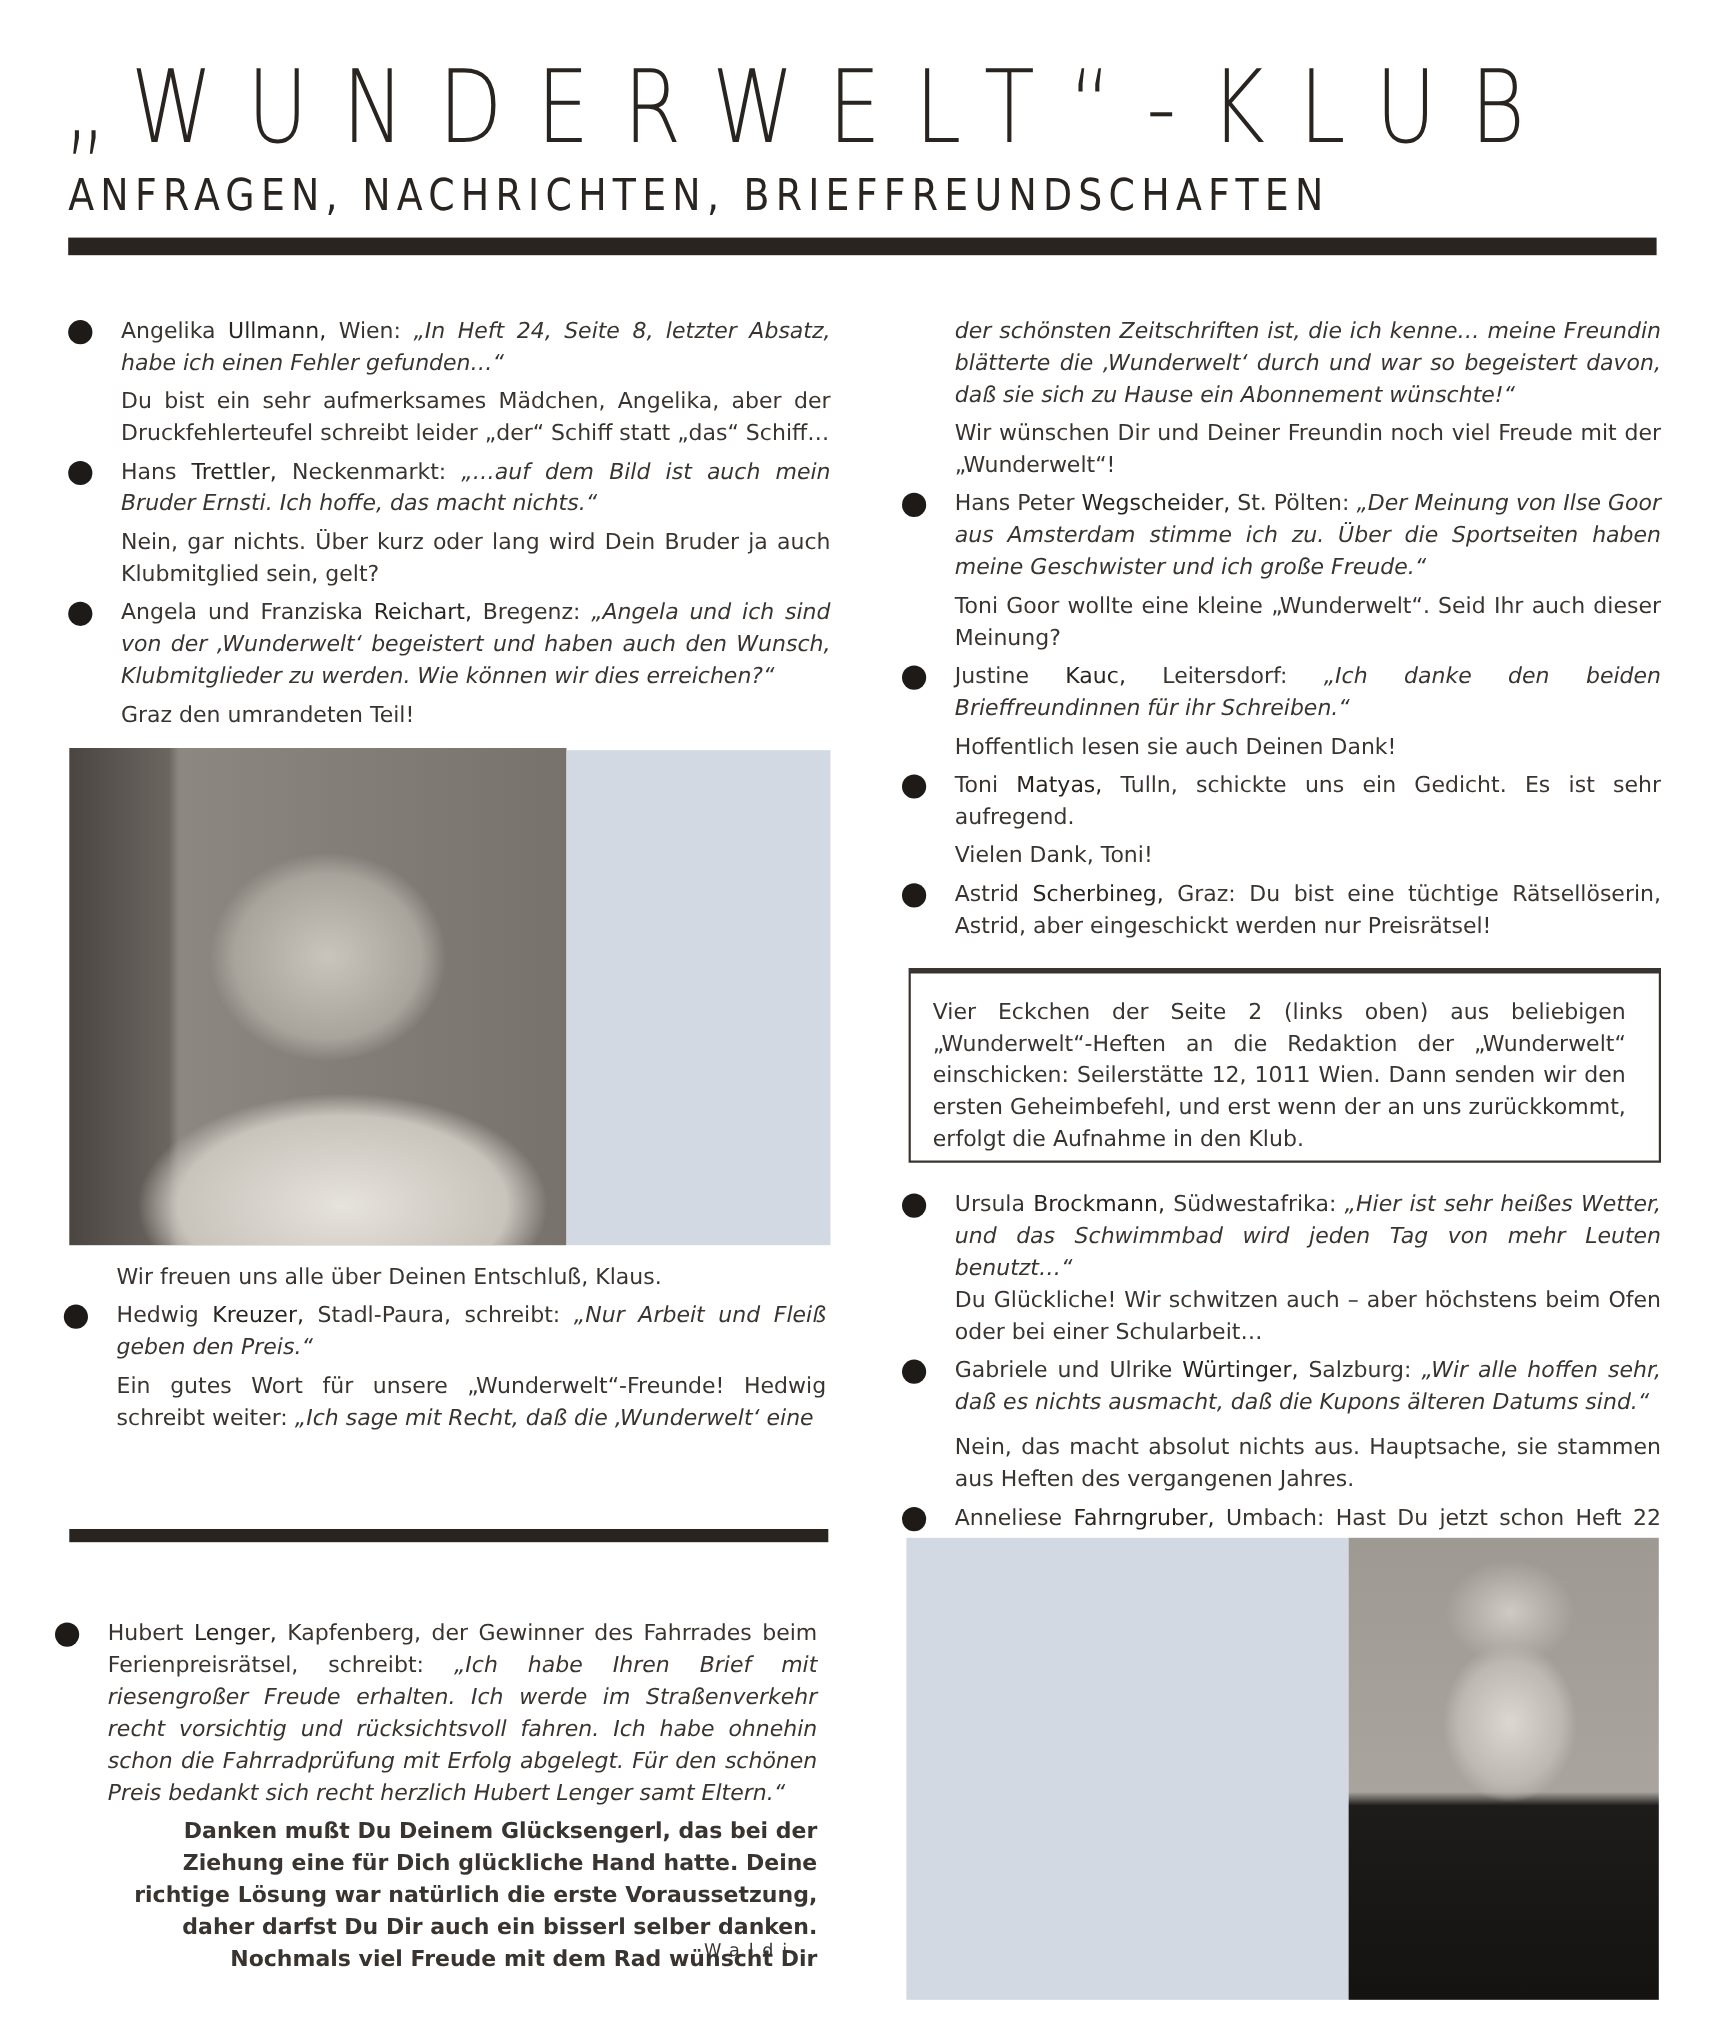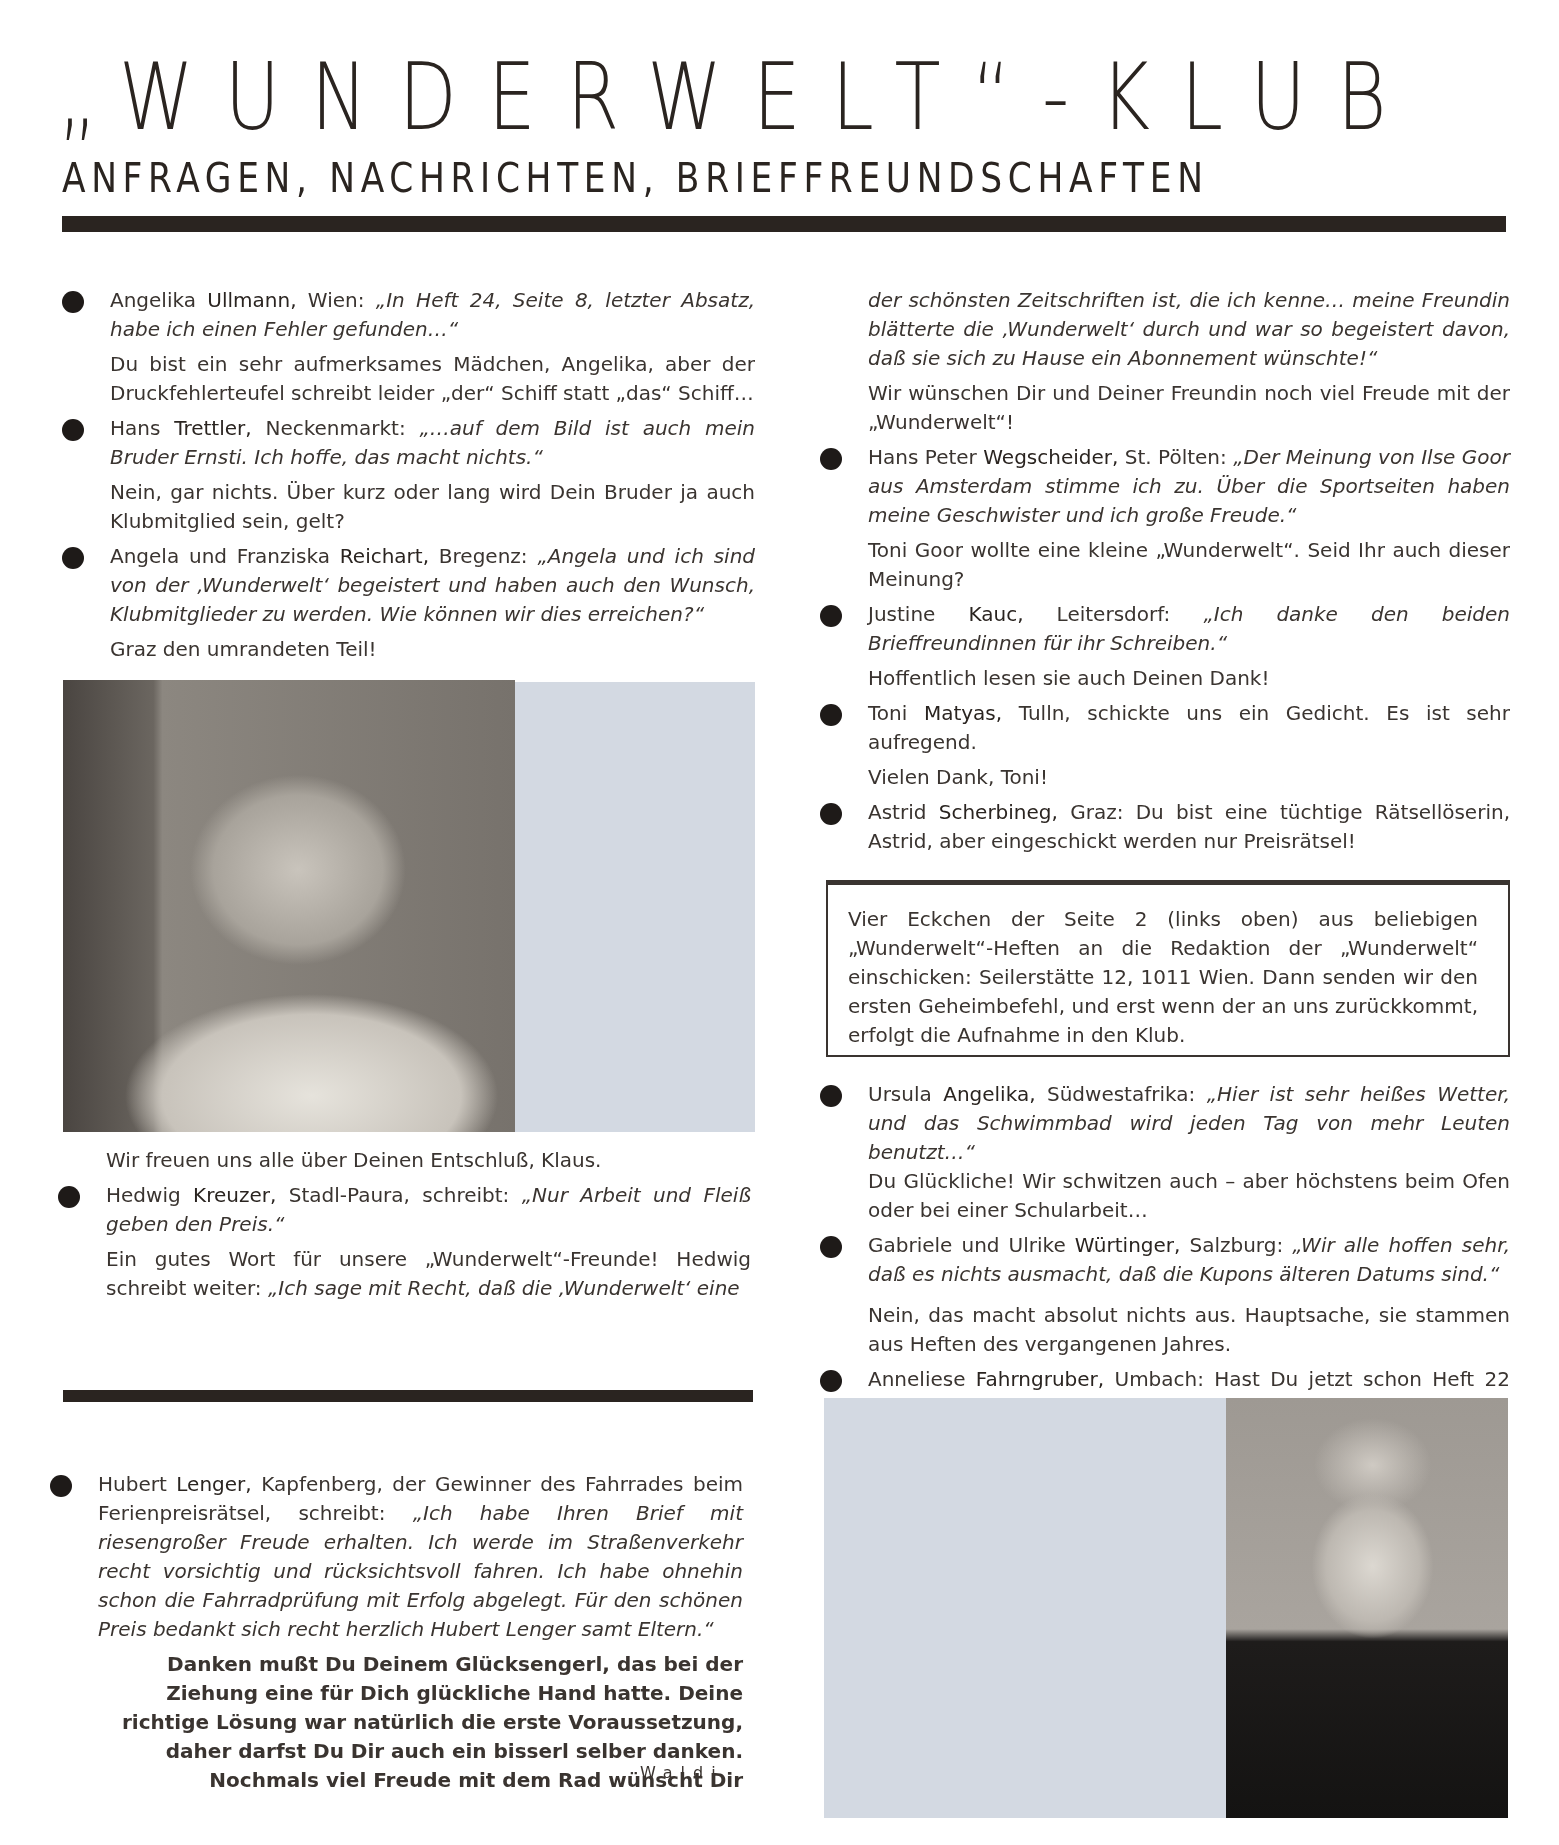--- a/index.html
+++ b/index.html
@@ -114,21 +114,21 @@
     <span class="bullet"></span>
     <span>Astrid </span><span class="name">Scherbineg,</span><span> Graz: Du bist eine tüchtige Rätsellöserin, Astrid, aber eingeschickt werden nur Preisrätsel!</span>
   </div>
 </div>
 
 <div class="boxed">Vier Eckchen der Seite 2 (links oben) aus beliebigen „Wunderwelt“-Heften an die Redaktion der „Wunderwelt“ einschicken: Seilerstätte 12, 1011 Wien. Dann senden wir den ersten Geheimbefehl, und erst wenn der an uns zurückkommt, erfolgt die Aufnahme in den Klub.</div>
 
 <div class="col" style="left:868px; top:1080px; width:642px;">
   <div class="entry" style="margin-bottom:0;">
     <span class="bullet"></span>
-    <span>Ursula </span><span class="name">Angelika,</span><span> Südwestafrika: </span><span class="q">„Hier ist sehr heißes Wetter, und das Schwimmbad wird jeden Tag von mehr Leuten benutzt…“</span>
+    <span>Ursula </span><span class="name">Brockmann,</span><span> Südwestafrika: </span><span class="q">„Hier ist sehr heißes Wetter, und das Schwimmbad wird jeden Tag von mehr Leuten benutzt…“</span>
   </div>
   <div class="p">Du Glückliche! Wir schwitzen auch – aber höchstens beim Ofen oder bei einer Schularbeit…</div>
 
   <div class="entry" style="margin-bottom:12px;">
     <span class="bullet"></span>
     <span>Gabriele und Ulrike </span><span class="name">Würtinger,</span><span> Salzburg: </span><span class="q">„Wir alle hoffen sehr, daß es nichts ausmacht, daß die Kupons älteren Datums sind.“</span>
   </div>
   <div class="p">Nein, das macht absolut nichts aus. Hauptsache, sie stammen aus Heften des vergangenen Jahres.</div>
 
   <div class="entry">

